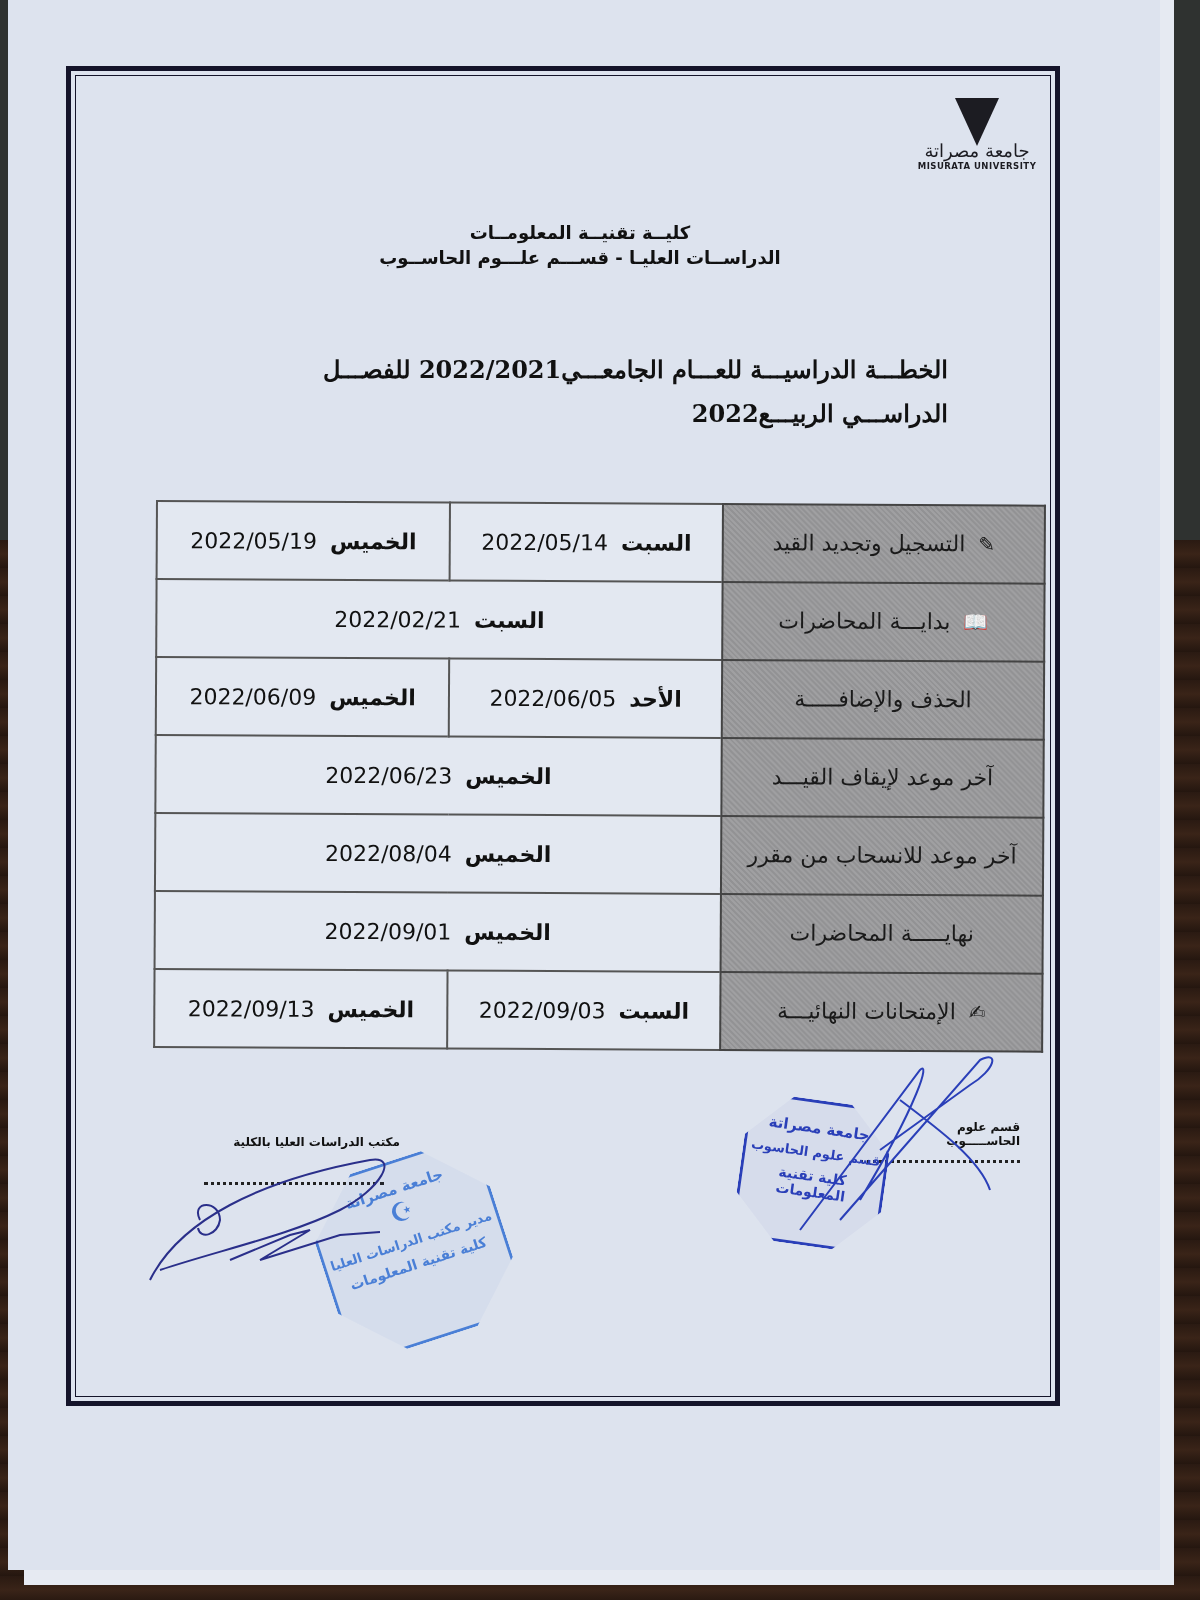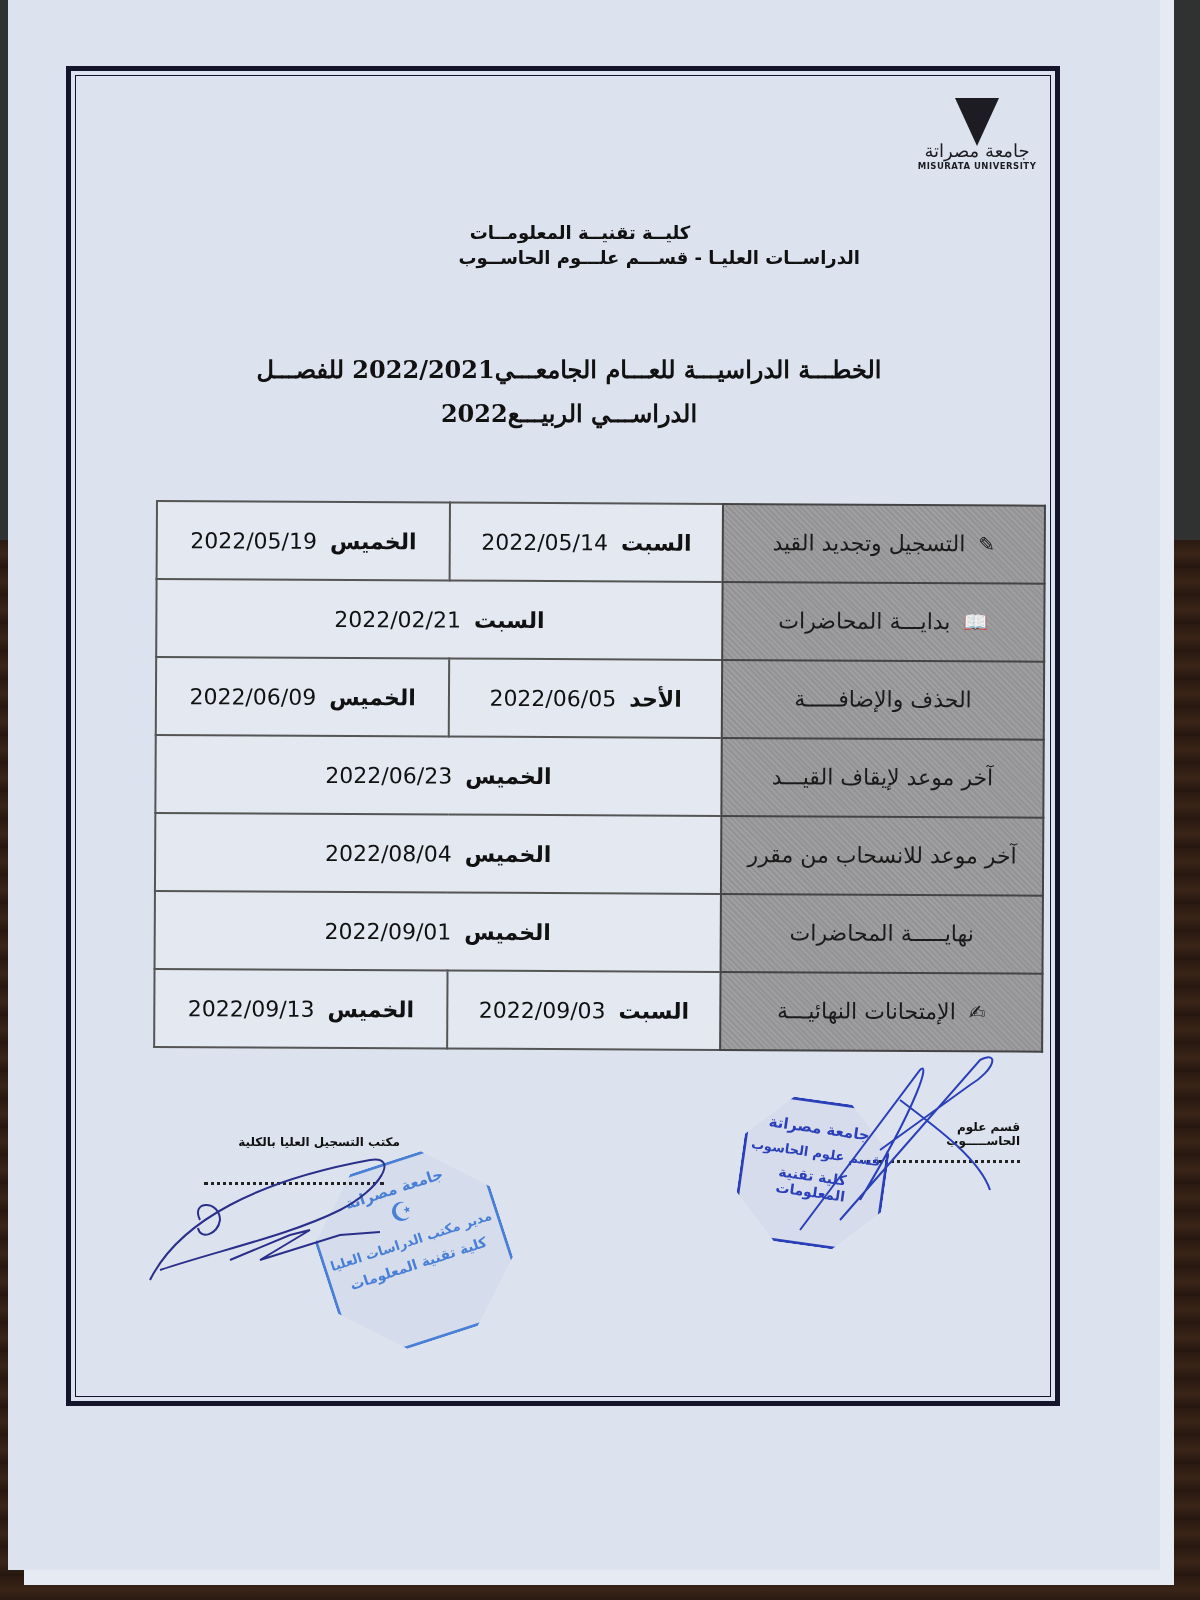--- a/index.html
+++ b/index.html
@@ -33,23 +33,23 @@
     .logo .mark {
       width: 0; height: 0; margin: 0 auto;
       border-left: 22px solid transparent; border-right: 22px solid transparent;
       border-top: 48px solid #1c1c22;
     }
     .logo .ar { font-family: "DejaVu Serif", serif; font-size: 18px; margin-top: -6px; direction: rtl; }
     .logo .en { font-family: "DejaVu Sans", sans-serif; font-size: 8.5px; font-weight: bold; letter-spacing: 0.5px; }
     .header { position: absolute; left: 300px; top: 206px; width: 560px; text-align: center; direction: rtl; color: #111; }
     .header .uni { font-size: 30px; font-weight: bold; letter-spacing: 1px; }
     .header .college { font-size: 18px; font-weight: bold; margin-top: 16px; }
-    .header .dept { font-size: 18px; font-weight: bold; margin-top: 4px; text-align: right; }
-    .title { position: absolute; left: 184px; top: 348px; width: 770px; direction: rtl; color: #111;
-      font-family: "DejaVu Serif", serif; font-weight: bold; font-size: 24px; line-height: 44px; text-align: center; }
+    .header .dept { font-size: 18px; font-weight: bold; margin-top: 4px; }
+    .title { position: absolute; left: 178px; top: 348px; width: 770px; direction: rtl; color: #111;
+      font-family: "DejaVu Serif", serif; font-weight: bold; font-size: 24px; line-height: 44px; }
     table.plan {
       position: absolute; left: 156px; top: 500px; width: 890px; border-collapse: collapse; direction: rtl;
       transform: rotate(0.3deg); transform-origin: left top;
     }
     table.plan td { border: 2px solid #555; height: 68px; font-size: 22px; color: #111; text-align: center; }
     table.plan td.label {
       width: 300px; background: #9a9a9c;
       background-image: repeating-linear-gradient(45deg, rgba(255,255,255,0.06) 0 2px, rgba(0,0,0,0.05) 2px 4px);
       color: #1a1a1a; font-size: 22px; padding: 4px 10px; line-height: 30px; border-color: #444;
     }
@@ -166,21 +166,21 @@
         <span>2022/09/03</span>
       </td>
       <td class="date">
         <span class="day">الخميس</span>
         <span>2022/09/13</span>
       </td>
     </tr>
   </tbody>
 </table>
 
-<div class="sig-left">مكتب التسجيل العليا بالكلية</div>
+<div class="sig-left">مكتب الدراسات العليا بالكلية</div>
 <div class="dots-left"></div>
 <div class="sig-right">قسم علوم الحاســـــوب</div>
 <div class="dots-right"></div>
 
 <div class="stamp stamp-left">
   <div class="s-top">جامعة مصراتة</div>
   <div class="crescent">☪</div>
   <div class="s-mid">مدير مكتب الدراسات العليا</div>
   <div class="s-bot">كلية تقنية المعلومات</div>
 </div>

